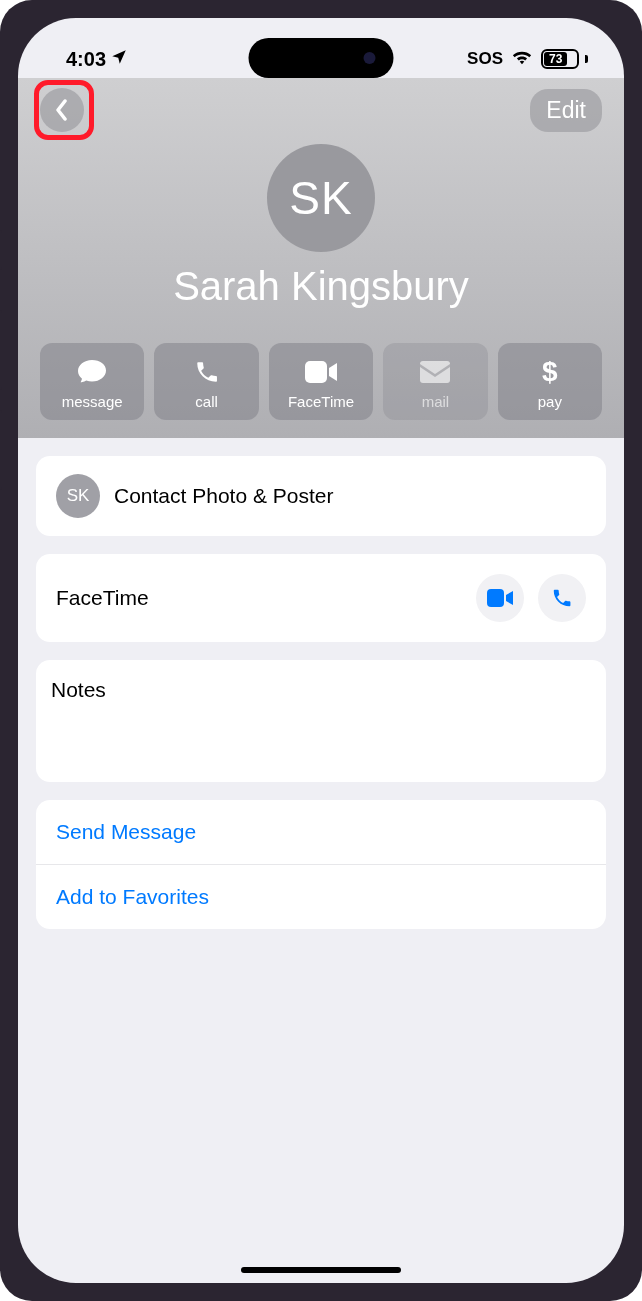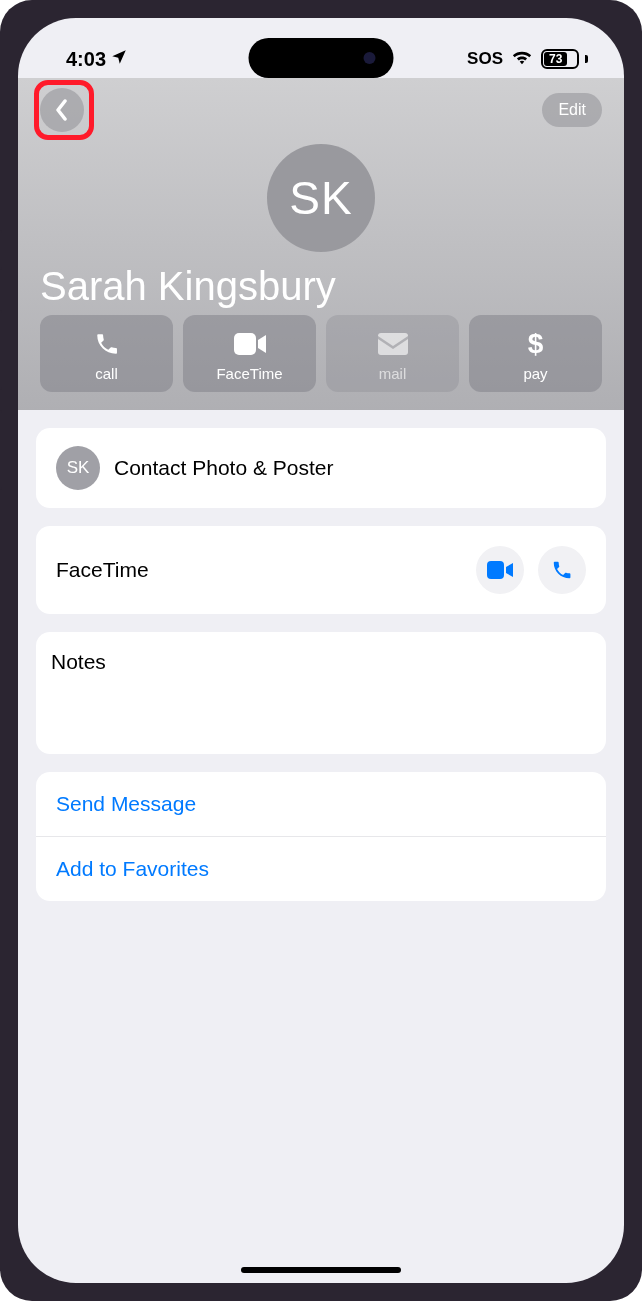--- a/index.html
+++ b/index.html
@@ -42,28 +42,28 @@
     .back-btn {
       width:44px; height:44px; border-radius:50%; background:rgba(150,150,155,0.6);
       display:flex; align-items:center; justify-content:center; color:#fff;
     }
     .back-highlight {
       position:absolute; border:5px solid #ff1a2a; border-radius:14px;
       width:60px; height:60px; top:62px; left:16px; z-index:5;
     }
     .edit-btn {
       background:rgba(150,150,155,0.6); color:#fff; padding:8px 16px;
-      border-radius:18px; font-size:16px; font-weight:500;
+      border-radius:18px; font-size:23px; font-weight:500;
     }
     .avatar {
       width:108px; height:108px; border-radius:50%; background:#99999e;
       display:flex; align-items:center; justify-content:center; margin:0 auto 12px;
       color:#fff; font-size:46px; font-weight:400; letter-spacing:1px;
     }
-    .contact-name { text-align:left; color:#fff; font-size:40px; font-weight:400; margin-bottom:6px; }
+    .contact-name { text-align:center; color:#fff; font-size:40px; font-weight:400; margin-bottom:34px; }
     .action-row { display:flex; gap:10px; }
     .action-btn {
       flex:1; background:rgba(120,120,128,0.45); border-radius:12px;
       display:flex; flex-direction:column; align-items:center; justify-content:center;
       padding:14px 4px 10px; color:#fff;
     }
     .action-btn.disabled { opacity:0.55; }
     .action-icon { height:30px; display:flex; align-items:center; justify-content:center; margin-bottom:6px;}
     .action-label { font-size:15px; }
 
@@ -147,20 +147,28 @@
         <div class="back-btn">
           <svg width="14" height="22" viewBox="0 0 14 22">
               <path fill="none" stroke="#fff" stroke-width="3.5" stroke-linecap="round" stroke-linejoin="round" d="M10 2 L3 11 L10 20"></path>
             </svg>
         </div>
         <div class="edit-btn">Edit</div>
       </div>
       <div class="avatar">SK</div>
       <div class="contact-name">Sarah Kingsbury</div>
       <div class="action-row">
+        <div class="action-btn">
+          <div class="action-icon">
+            <svg width="30" height="28" viewBox="0 0 30 28">
+                <path fill="#fff" d="M15 2C7 2 1 7 1 13c0 3 1.5 5.7 4 7.7-.4 1.8-1.5 3.5-1.5 3.5s3.5-.3 5.7-1.8c1.8.7 3.8 1.1 5.8 1.1 8 0 14-5 14-11S23 2 15 2z"></path>
+              </svg>
+          </div>
+          <div class="action-label">message</div>
+        </div>
         <div class="action-btn">
           <div class="action-icon">
             <svg width="26" height="26" viewBox="0 0 24 24">
                 <path fill="#fff" d="M6.6 10.8c1.4 2.8 3.8 5.2 6.6 6.6l2.2-2.2c.3-.3.7-.4 1-.2 1.2.4 2.5.6 3.8.6.6 0 1 .4 1 1V20c0 .6-.4 1-1 1C10.6 21 3 13.4 3 4c0-.6.4-1 1-1h3.4c.6 0 1 .4 1 1 0 1.3.2 2.6.6 3.8.1.3 0 .7-.2 1l-2.2 2z"></path>
               </svg>
           </div>
           <div class="action-label">call</div>
         </div>
         <div class="action-btn">
           <div class="action-icon">

